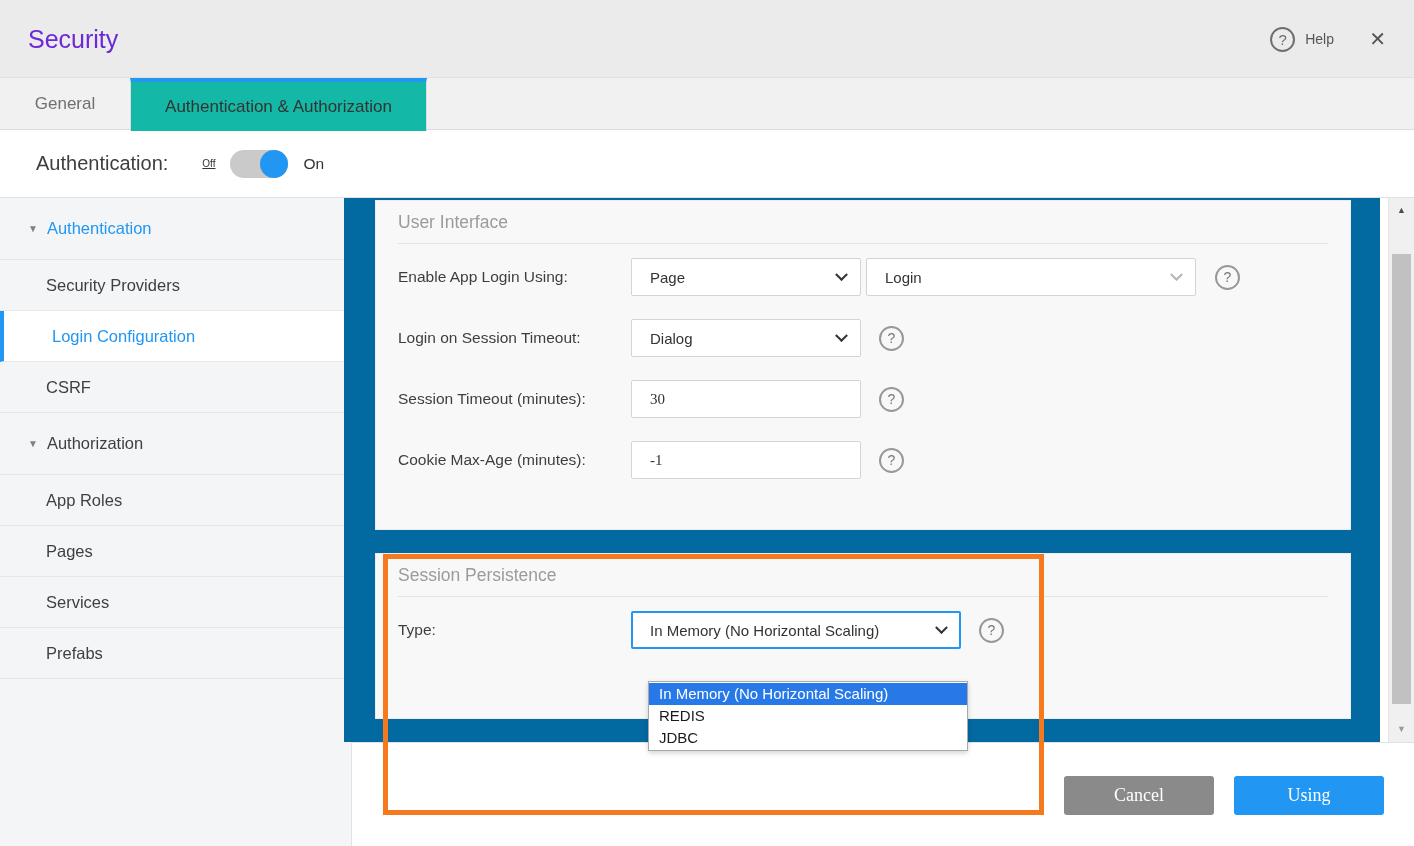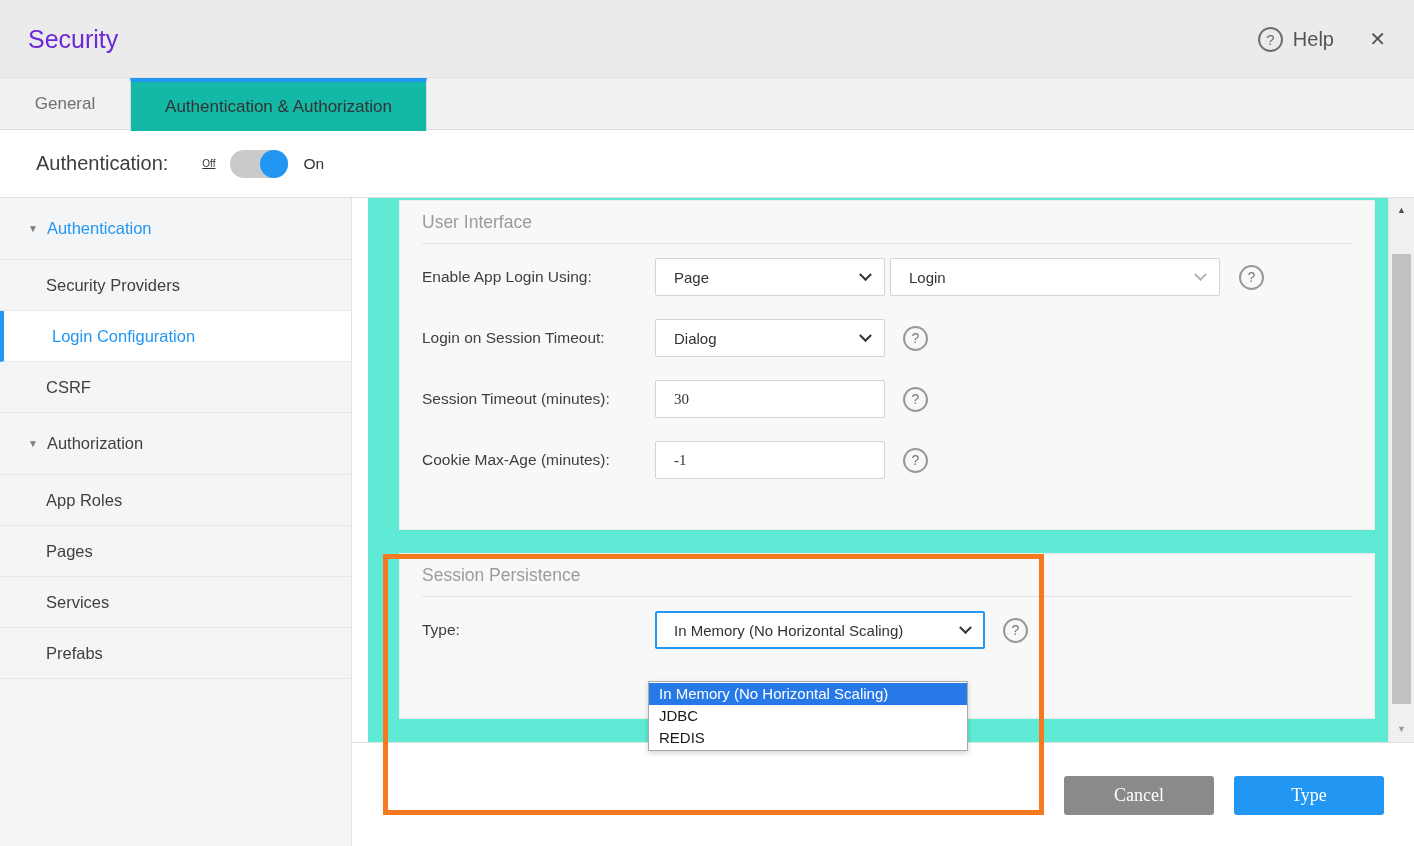--- a/index.html
+++ b/index.html
@@ -6,21 +6,21 @@
   html,body { width:1414px; height:846px; }
   body { font-family:"Liberation Sans", sans-serif; background:#fff; position:relative; overflow:hidden; }
 
   .stage { position:absolute; inset:0; width:1414px; height:846px; }
 
   
   .titlebar { position:absolute; left:0; top:0; width:1414px; height:78px; background:#ebebeb; border-bottom:1px solid #e0e0e0; }
   .titlebar .page-title { position:absolute; left:28px; top:0; height:78px; line-height:78px; font-size:25px; color:#6d28d9; }
   .help-group { position:absolute; right:80px; top:0; height:78px; display:flex; align-items:center; gap:10px; cursor:pointer; }
   .qcircle { width:25px; height:25px; border:2px solid #6f6f6f; border-radius:50%; color:#6f6f6f; font-size:15px; display:flex; align-items:center; justify-content:center; line-height:1; }
-  .help-label { font-size:20px; color:#555; }
+  .help-label { font-size:14px; color:#555; }
   .close-x { position:absolute; right:28px; top:0; height:78px; display:flex; align-items:center; font-size:20px; color:#555; cursor:pointer; }
 
   
   .tabbar { position:absolute; left:0; top:78px; width:1414px; height:52px; background:#f1f1f1; border-bottom:1px solid #dcdcdc; }
   .tab { position:absolute; top:0; height:52px; display:flex; align-items:center; justify-content:center; font-size:17px; color:#6f6f6f; cursor:pointer; }
   .tab.general { left:0; width:130px; }
   .tab.active { left:130px; width:297px; height:53px; background:#14b8a6; border-top:4px solid #2196f3; border-left:1px solid #dcdcdc; border-right:1px solid #dcdcdc; color:#333; z-index:2; }
 
   
   .toggle-row { position:absolute; left:0; top:130px; width:1414px; height:68px; background:#fff; border-bottom:1px solid #e0e0e0; display:flex; align-items:center; }
@@ -34,21 +34,21 @@
   .sidebar { position:absolute; left:0; top:198px; width:352px; height:648px; background:#f4f5f7; border-right:1px solid #e2e2e2; }
   .side-item { display:flex; align-items:center; border-bottom:1px solid #e5e7e9; font-size:16.5px; color:#3f3f3f; cursor:pointer; background:transparent; }
   .side-item.section { height:62px; padding-left:28px; }
   .side-item.section .tri { font-size:10px; color:#808080; margin-right:9px; }
   .side-item.section.blue .lbl { color:#2196f3; }
   .side-item.child { height:51px; padding-left:46px; }
   .side-item.child.active { background:#fff; border-left:4px solid #2196f3; padding-left:48px; }
   .side-item.child.active .lbl { color:#2196f3; }
 
   
-  .main { position:absolute; left:368px; top:198px; width:1036px; height:544px; background:#5eead4; }
+  .main { position:absolute; left:344px; top:198px; width:1036px; height:544px; background:#0369a1; }
   .panel { position:absolute; left:31px; width:976px; background:#f8f8f9; border:1px solid #ececec; padding:0 22px; }
   .panel.ui { top:2px; height:330px; }
   .panel.sp { top:355px; height:166px; }
   .panel-title { font-size:17.5px; color:#9b9b9b; padding:11px 0 10px 0; border-bottom:1px solid #e3e3e3; }
   .form-row { display:flex; align-items:center; height:34px; margin-top:27px; }
   .form-row.first { margin-top:16px; }
   .row-label { width:233px; font-size:15.5px; color:#3e3e3e; flex:0 0 233px; }
   .sel { width:230px; height:38px; background:#fff; border:1px solid #d4d4d4; border-radius:2px; display:flex; align-items:center; padding:0 14px 0 18px; font-size:15px; color:#333; cursor:pointer; }
   .sel.wide { width:330px; }
   .sel.second { margin-left:5px; }
@@ -190,30 +190,30 @@
           <span class="txt">In Memory (No Horizontal Scaling)</span>
           <span class="chev"></span>
         </div>
         <div class="help-q">?</div>
       </div>
     </div>
   </div>
 
   <div class="dropdown-list">
     <div class="opt hl">In Memory (No Horizontal Scaling)</div>
+    <div class="opt">REDIS</div>
     <div class="opt">JDBC</div>
-    <div class="opt">REDIS</div>
   </div>
 
   <div class="vscroll">
     <div class="arrow up">▲</div>
     <div class="thumb"></div>
     <div class="arrow down">▼</div>
   </div>
 
   <div class="footer">
     <button class="btn cancel">Cancel</button>
-    <button class="btn save">Type</button>
+    <button class="btn save">Using</button>
   </div>
 
   <div class="orange-box"></div>
 
 </div>
 
 </body></html>

